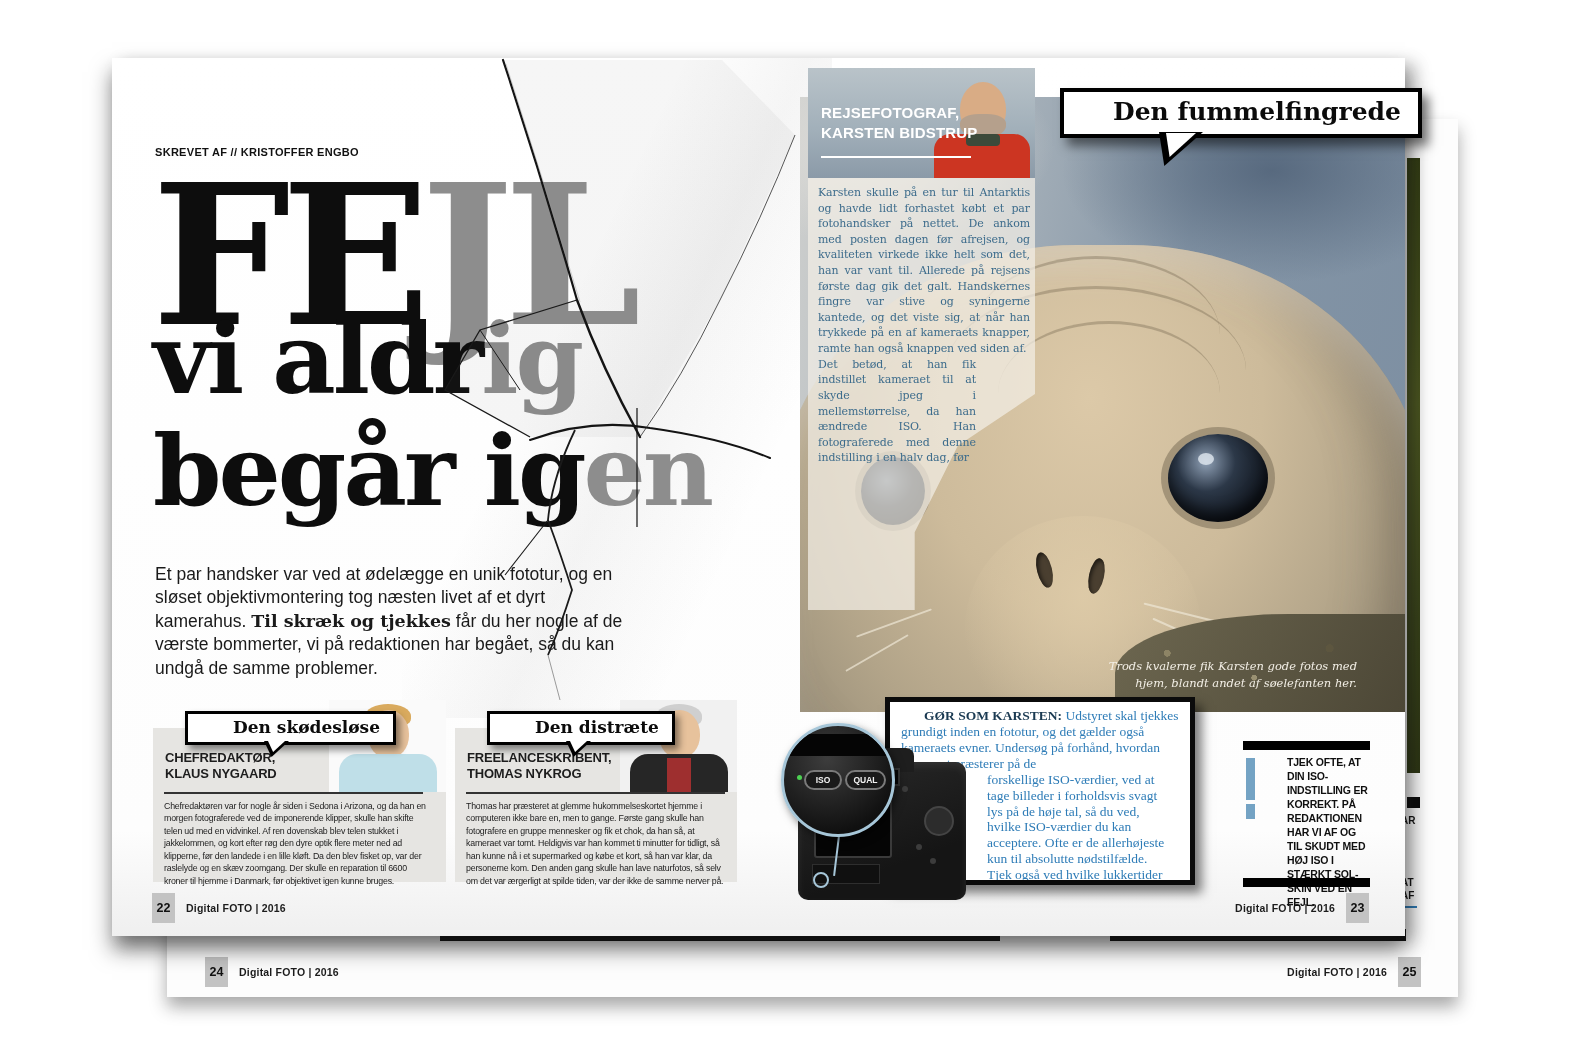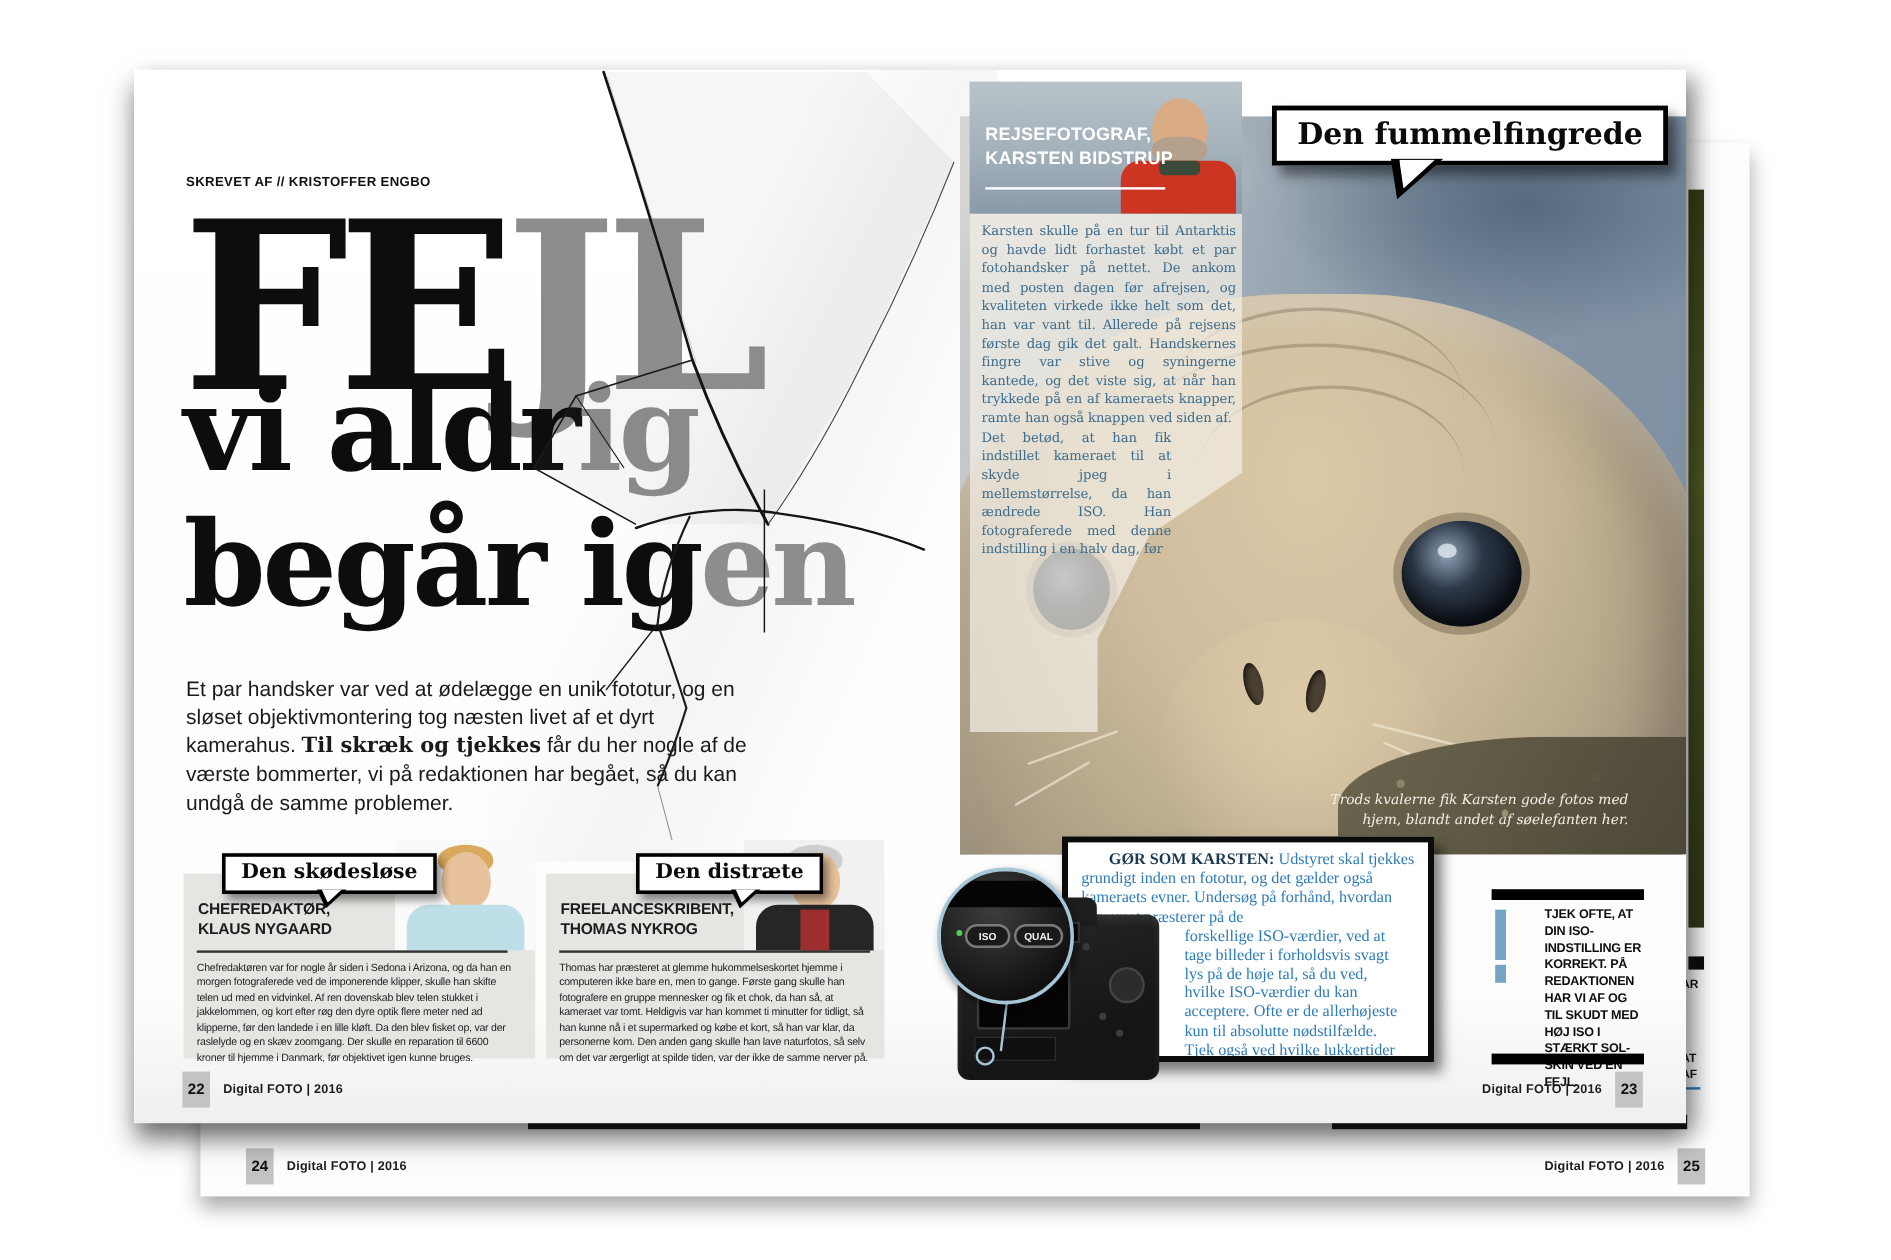--- a/index.html
+++ b/index.html
@@ -25,27 +25,27 @@
   .bio-box{position:absolute;top:670px;width:282px;height:154px;background:#e6e5e2;}
   #bio1{left:41px;padding-left:11px;} #bio2{left:343px;}
   .bio-photo{position:absolute;right:0;top:-28px;width:117px;height:92px;overflow:hidden;}
   .bio-role{position:absolute;left:12px;top:22px;font-size:13px;font-weight:bold;color:#1d1d1d;letter-spacing:-.2px;}
   .bio-name{position:absolute;left:12px;top:38px;font-size:13px;font-weight:bold;color:#1d1d1d;letter-spacing:-.2px;}
   .bio-rule{position:absolute;left:11px;top:64px;width:259px;border-top:2px solid #333;}
   .bio-text{position:absolute;left:11px;top:72px;width:262px;font-size:8.8px;line-height:1.42;
             color:#222;letter-spacing:-.2px;}
   
   .bubble{position:absolute;background:#fff;border:3px solid #000;z-index:9;
-          font-family:"DejaVu Serif",serif;font-weight:bold;box-shadow:4px 5px 7px rgba(0,0,0,.45);}
+          font-family:"DejaVu Serif",serif;font-weight:bold;box-shadow:4px 5px 7px rgba(0,0,0,.45);padding-left:32px;}
   .bubble .txt{padding:3px 13px 5px;font-size:17px;color:#0b0b0b;white-space:nowrap;}
   .tail-b{position:absolute;bottom:-15px;left:76px;width:25px;height:16px;background:#000;
           clip-path:polygon(0 0,100% 0,30% 100%);}
   .tail-w{position:absolute;bottom:-10px;left:80px;width:17px;height:11px;background:#fff;
           clip-path:polygon(0 0,100% 0,30% 100%);}
-  #bubble-bio1{left:73px;top:653px;} #bubble-bio2{left:375px;top:653px;margin-left:43px;}
+  #bubble-bio1{left:73px;top:653px;} #bubble-bio2{left:375px;top:653px;}
   #bubble-fummel{left:948px;top:30px;border-width:4px;box-shadow:7px 8px 10px rgba(0,0,0,.5);}
   #bubble-fummel .txt{font-size:25px;padding:5px 17px 8px;}
   #bubble-fummel .tail-b{left:95px;bottom:-32px;width:44px;height:34px;clip-path:polygon(0 0,100% 0,12% 100%);}
   #bubble-fummel .tail-w{left:102px;bottom:-23px;width:30px;height:24px;clip-path:polygon(0 0,100% 0,12% 100%);}
   
   .photo{left:688px;top:39px;width:605px;height:615px;overflow:hidden;z-index:1;
     background:
       radial-gradient(ellipse 300px 160px at 78% 12%,rgba(80,98,120,.85) 0%,rgba(80,98,120,0) 70%),
       radial-gradient(ellipse 260px 140px at 12% 8%,rgba(222,221,217,.9) 0%,rgba(222,221,217,0) 70%),
       linear-gradient(100deg,#cfd0ce 0%,#a9b3bb 28%,#8495a6 58%,#7d8fa2 100%);}

